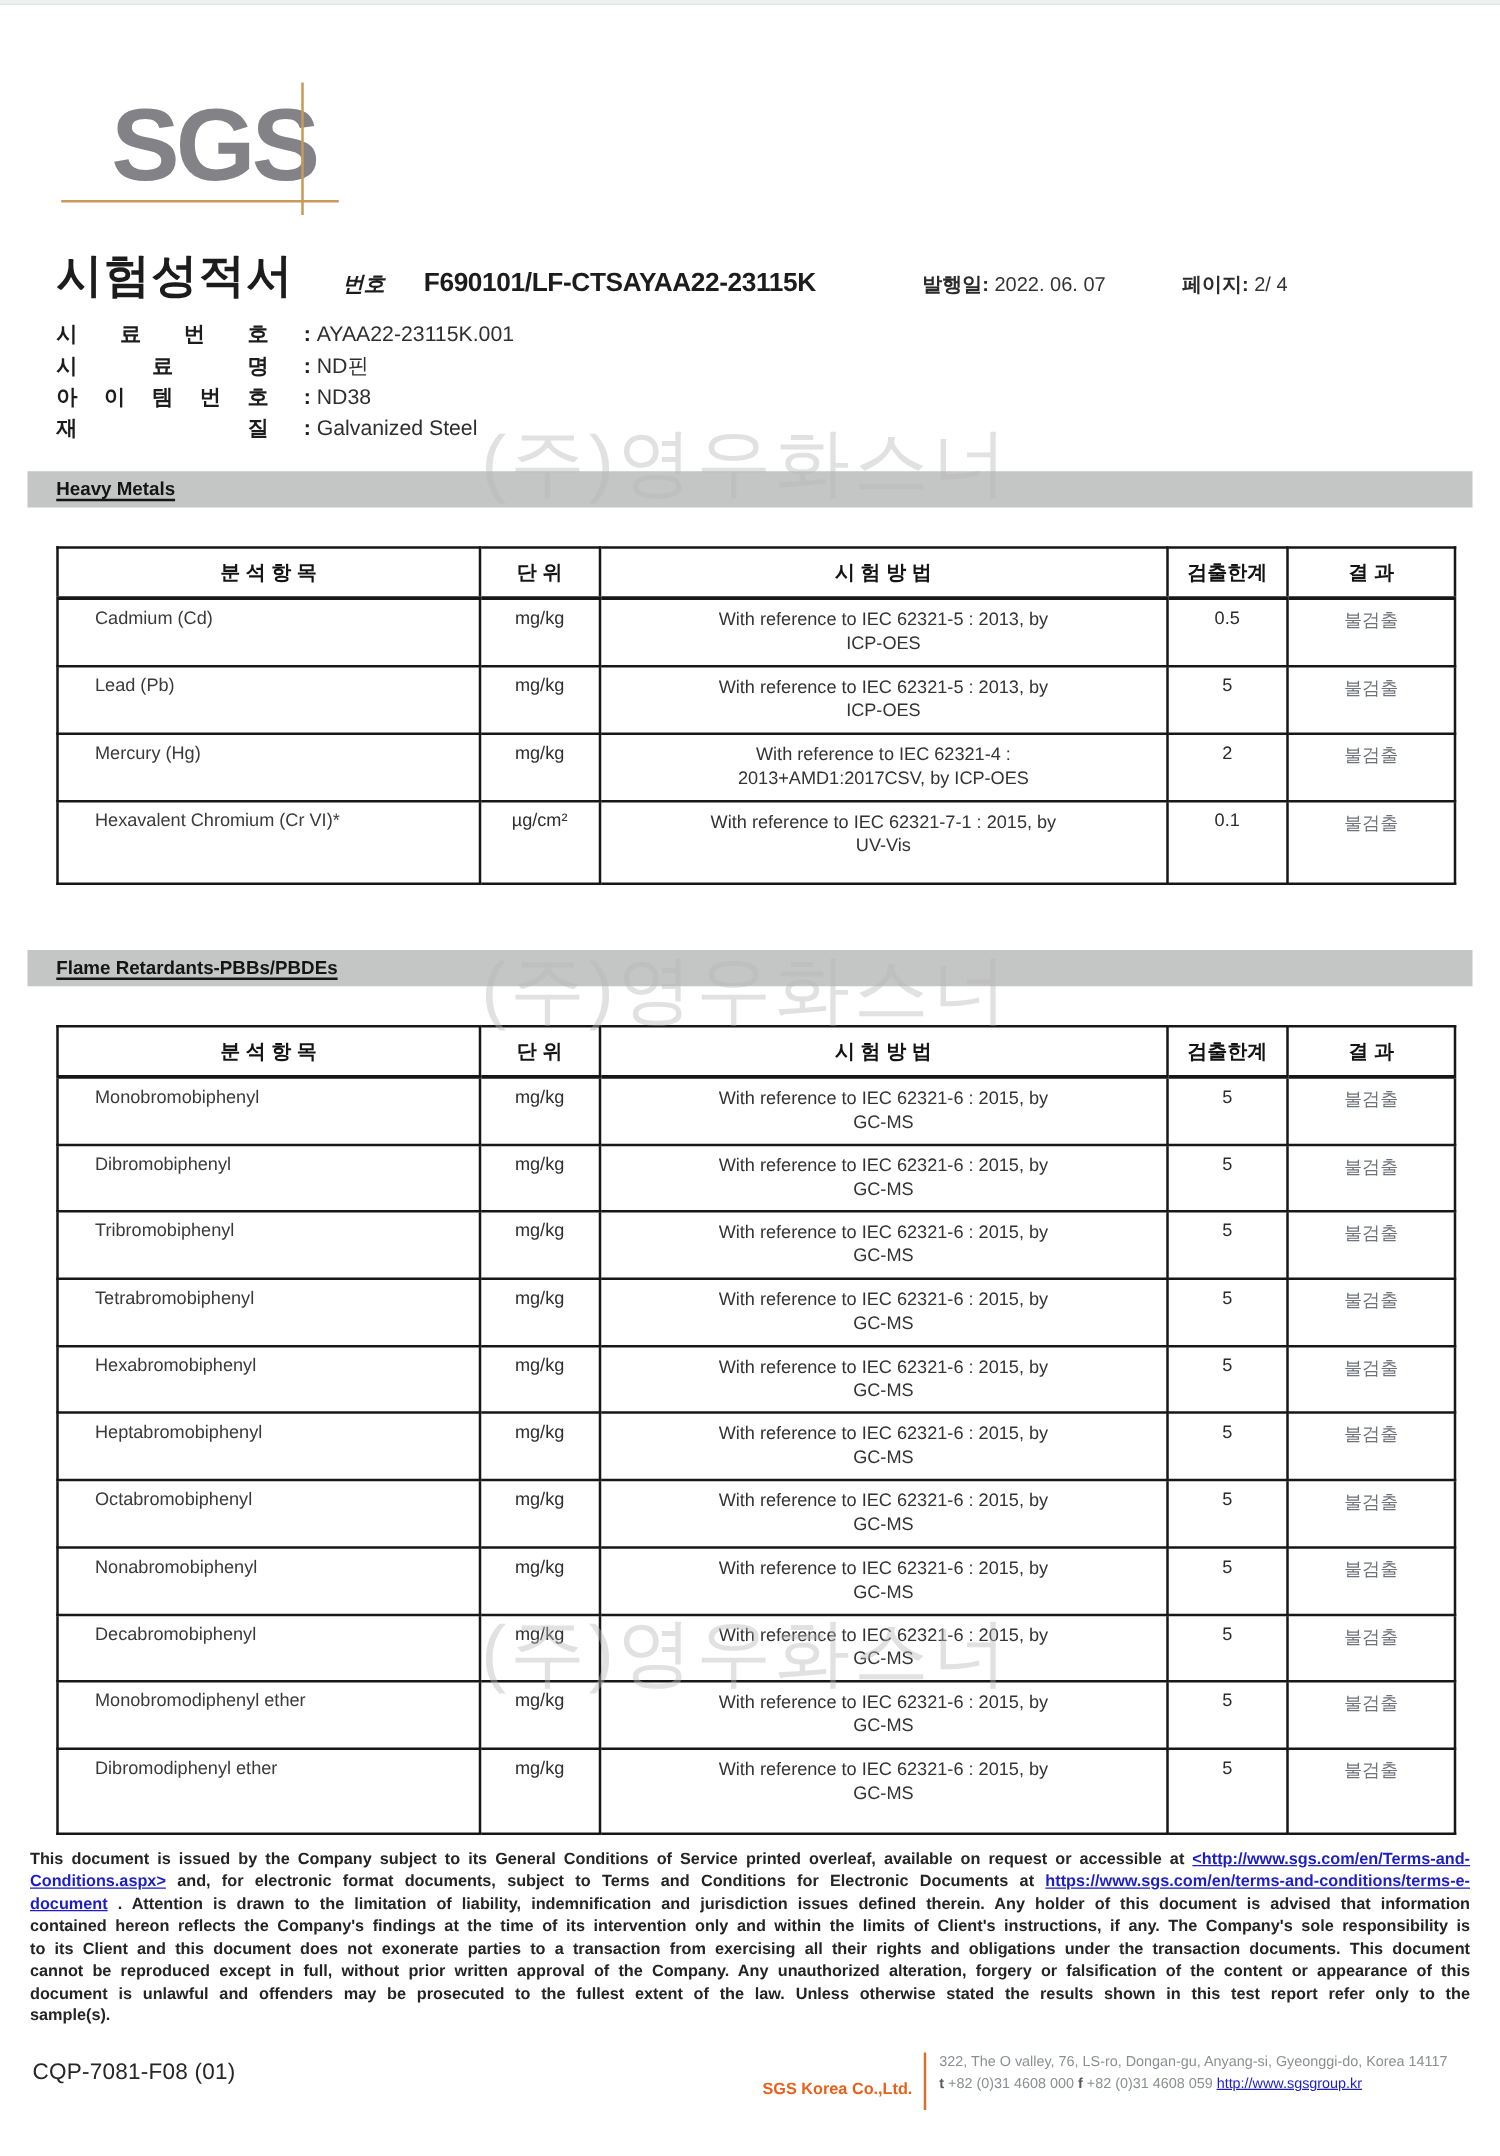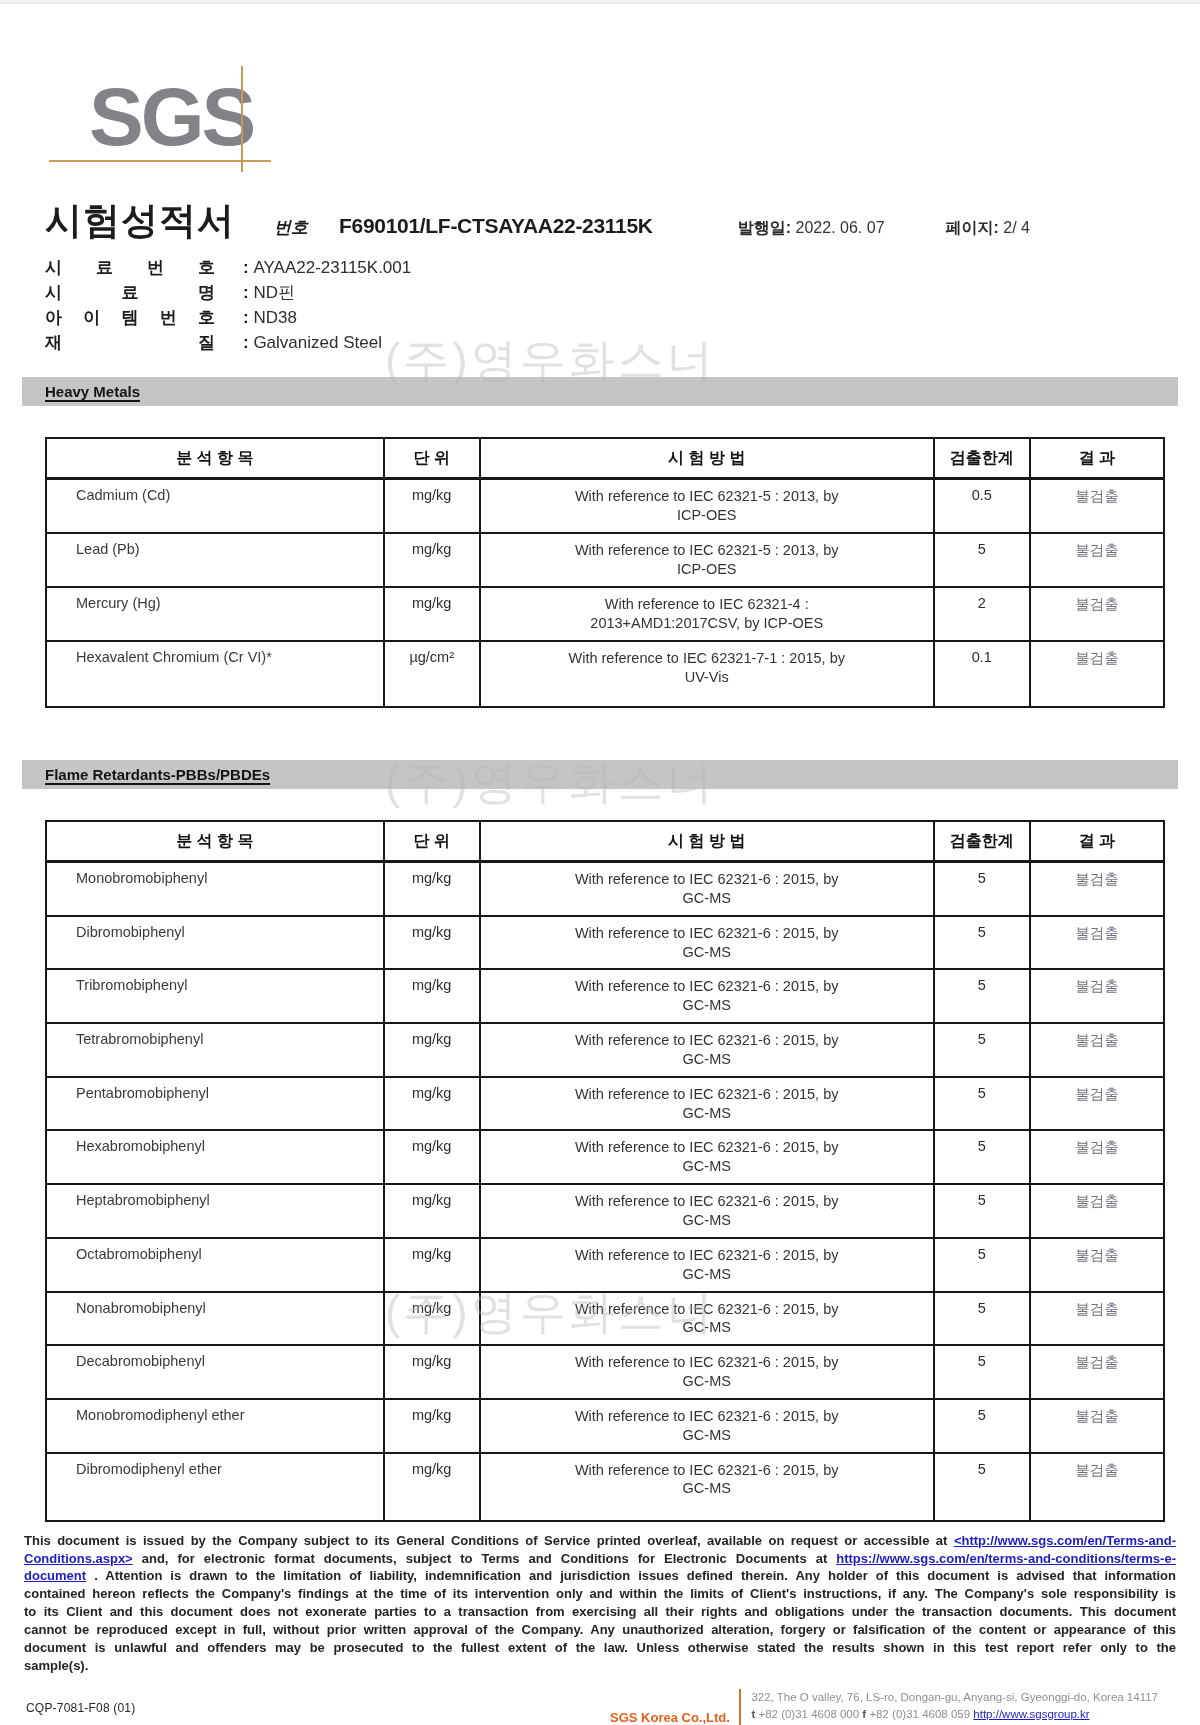--- a/index.html
+++ b/index.html
@@ -55,32 +55,32 @@
   .t1 tbody tr:last-child td{height:50px;}
   .t2 tbody tr td{height:37px;}
   .t2 tbody tr:last-child td{height:52px;}
 
   
   .legal{margin:10px 24px 0 24px;font-size:13px;font-weight:700;line-height:1.38;
         text-align:justify;color:#242424;word-spacing:2.5px;}
   .legal-link{color:#1d1dc4;text-decoration:underline;cursor:pointer;}
 
   
-  .form-code{margin:26px 0 0 26px;font-size:12px;color:#262626;letter-spacing:.2px;}
+  .form-code{margin:26px 0 0 26px;font-size:18px;color:#262626;letter-spacing:.2px;}
   .footer-main{display:flex;align-items:flex-end;margin:-26px 42px 0 26px;}
   .company-group{margin-left:auto;display:flex;align-items:stretch;}
   .company-name{align-self:flex-end;color:#e8611a;font-size:13px;font-weight:600;
         margin:0 9px 3px 0;white-space:nowrap;}
   .company-vline{width:2.5px;background:#d2722e;margin-bottom:-7px;height:46px;}
   .addr-block{margin-left:10px;font-size:11.5px;color:#8b8f94;line-height:1.45;}
   .addr-block b{color:#56585c;font-weight:700;}
   .site-link{color:#1d1dc4;text-decoration:underline;cursor:pointer;}
 
   
-  .watermark{position:absolute;left:385px;font-size:46px;letter-spacing:3px;color:#b9b9b9;
+  .watermark{position:absolute;left:385px;font-size:60px;letter-spacing:3px;color:#b9b9b9;
         opacity:.42;pointer-events:none;z-index:5;white-space:nowrap;}
   .wm1{top:330px;}.wm2{top:752px;}.wm3{top:1282px;}
 </style>
 </head>
 <body>
 
 <div class="page">
   <div class="top-edge"></div>
 
   <div class="logo">
@@ -253,30 +253,20 @@
           <td class="cell-analyte">Tetrabromobiphenyl</td>
           <td class="cell-unit">mg/kg</td>
           <td class="cell-method">
             <div>With reference to IEC 62321-6 : 2015, by</div>
             <div>GC-MS</div>
           </td>
           <td class="cell-limit">5</td>
           <td class="cell-result">불검출</td>
         </tr>
         <tr>
-          <td class="cell-analyte">Pentabromobiphenyl</td>
-          <td class="cell-unit">mg/kg</td>
-          <td class="cell-method">
-            <div>With reference to IEC 62321-6 : 2015, by</div>
-            <div>GC-MS</div>
-          </td>
-          <td class="cell-limit">5</td>
-          <td class="cell-result">불검출</td>
-        </tr>
-        <tr>
           <td class="cell-analyte">Hexabromobiphenyl</td>
           <td class="cell-unit">mg/kg</td>
           <td class="cell-method">
             <div>With reference to IEC 62321-6 : 2015, by</div>
             <div>GC-MS</div>
           </td>
           <td class="cell-limit">5</td>
           <td class="cell-result">불검출</td>
         </tr>
         <tr>

